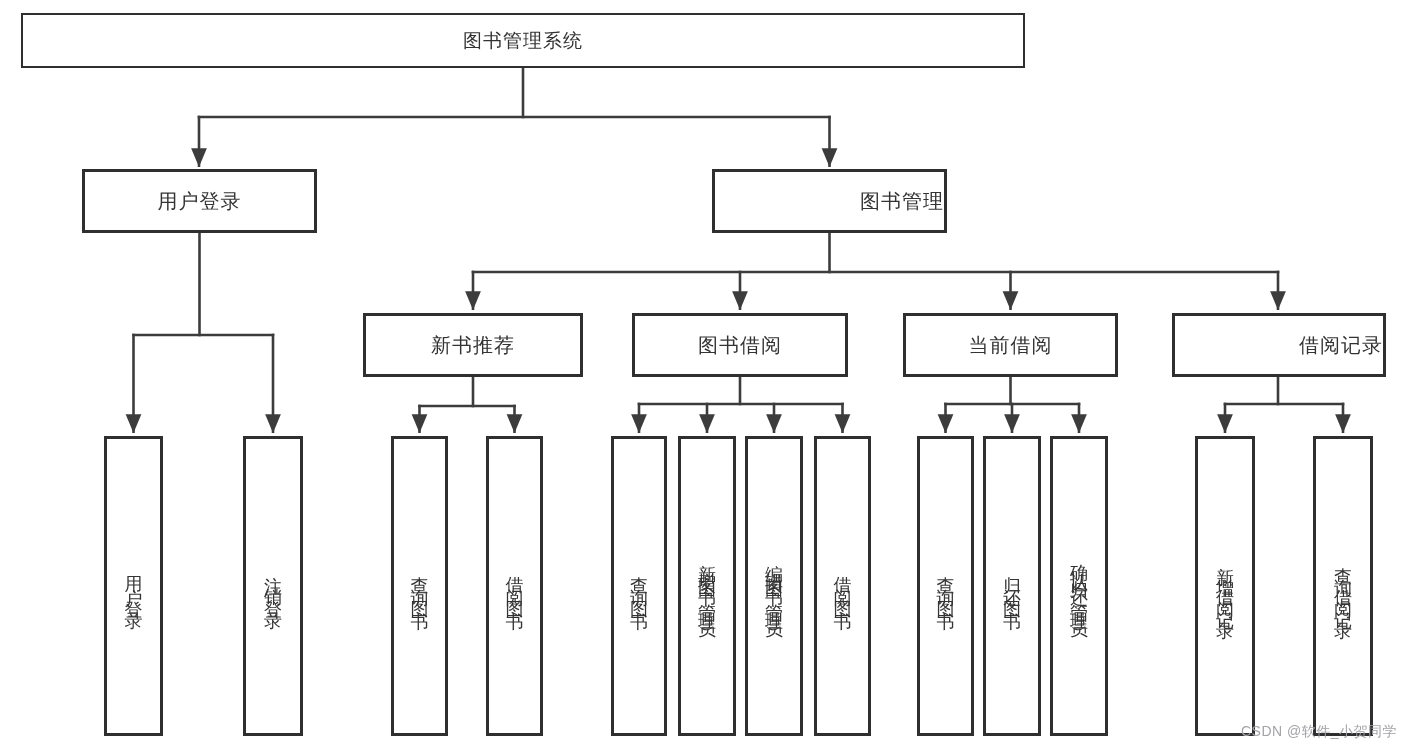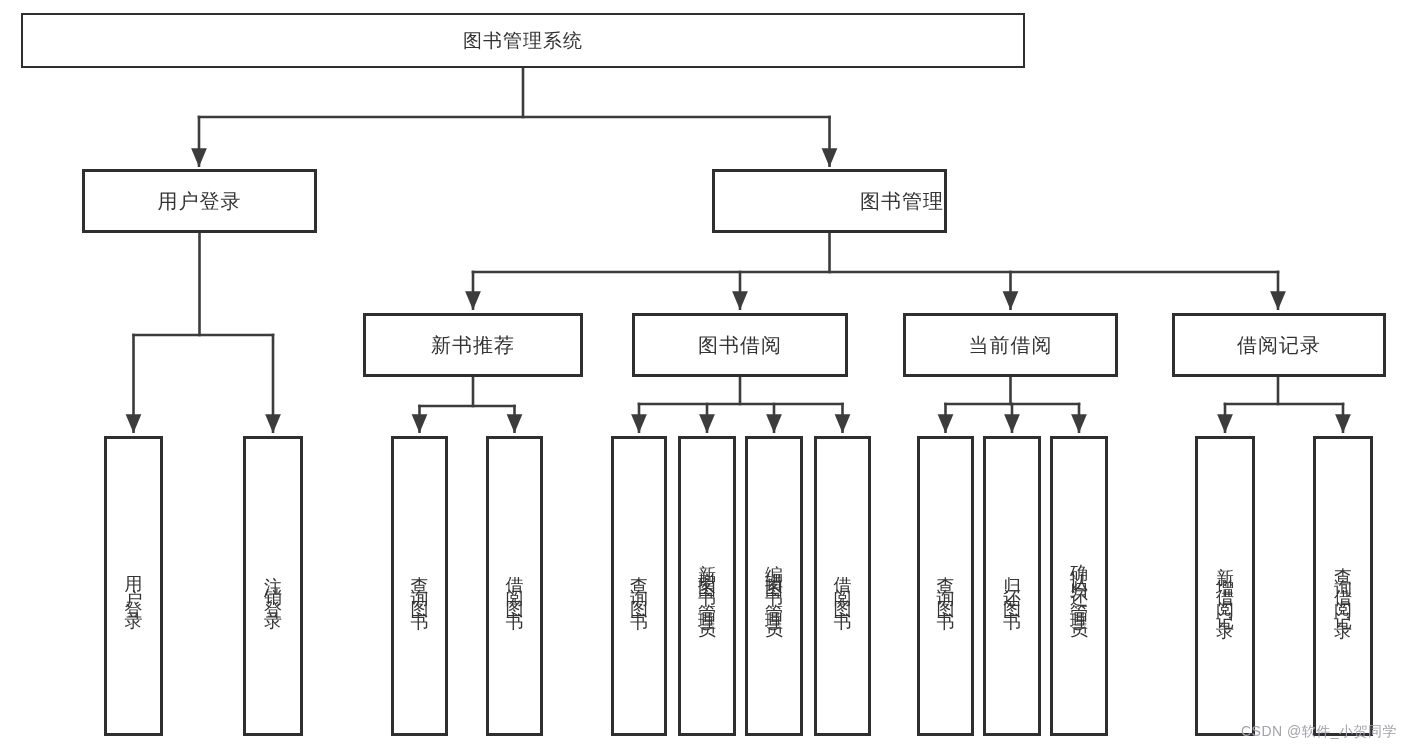--- a/index.html
+++ b/index.html
@@ -145,21 +145,21 @@
 
   <div class="node" style="left:363px; top:313px; width:220px; height:64px;font-family:Liberation Mono, monospace;">
     <span>新书推荐</span>
   </div>
   <div class="node" style="left:632px; top:313px; width:216px; height:64px;">
     <span>图书借阅</span>
   </div>
   <div class="node" style="left:903px; top:313px; width:215px; height:64px;">
     <span>当前借阅</span>
   </div>
-  <div class="node" style="left:1172px; top:313px; width:214px; height:64px;">
+  <div class="node" style="left:1172px; top:313px; width:214px; height:64px;justify-content:flex-end;">
     <span>借阅记录</span>
   </div>
 
   <div class="leaf" style="left:104px;">
     <span class="leaf-text">用户登录</span>
   </div>
   <div class="leaf" style="left:243px; width:60px;">
     <span class="leaf-text">注销登录</span>
   </div>
 

